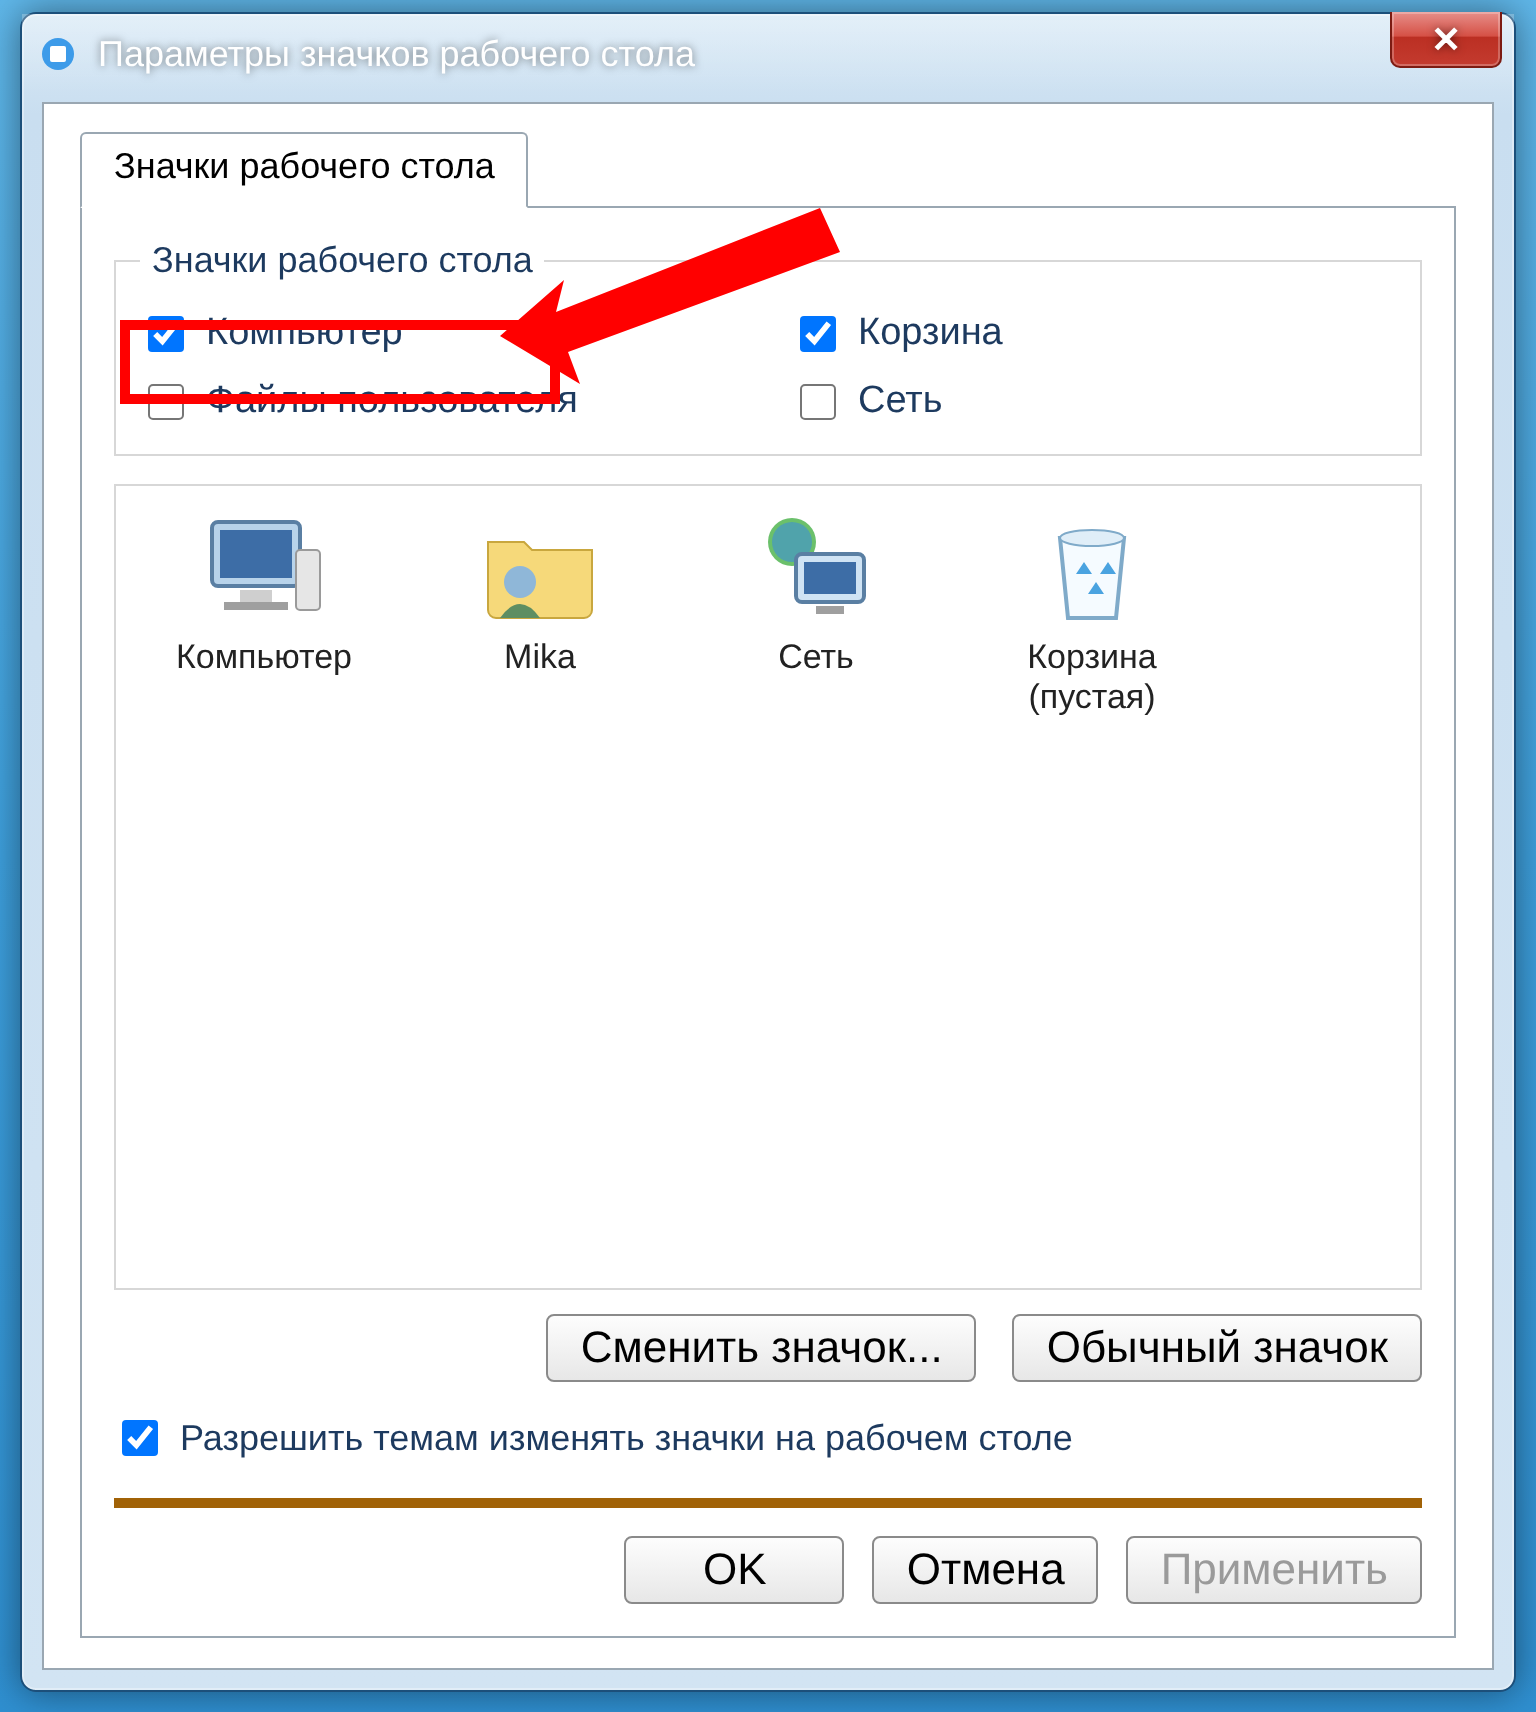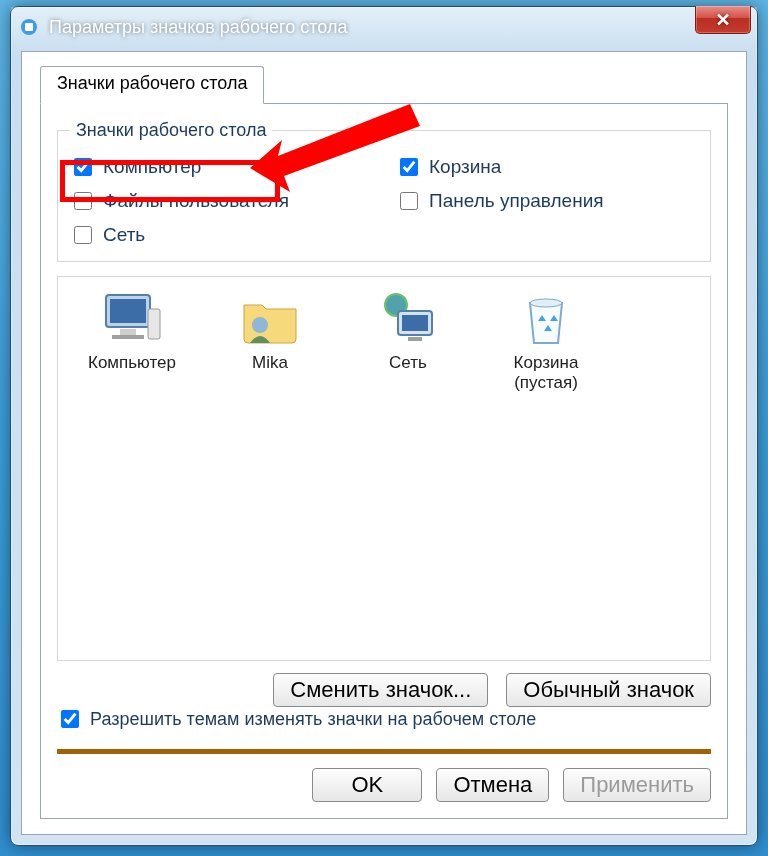--- a/index.html
+++ b/index.html
@@ -166,20 +166,21 @@
     cursor: pointer;
     padding: 0 16px;
   }
   button.win:disabled {
     color: #9a9a9a;
     cursor: default;
   }
   button.win.small { min-width: 110px; }
 
   .allow-row {
+    margin-top: 16px;
     display:flex;align-items:center;gap:8px;
     font-size: 18px;
     color: #1d3a5f;
   }
   .allow-row input { width:18px;height:18px; }
 
   .footer {
     border-top: 5px solid #a16207;
     margin-top: 18px;
     padding-top: 14px;
@@ -234,24 +235,20 @@
           <label class="chk">
             <input type="checkbox" checked="" style="">
             <span>Корзина</span>
           </label>
           <label class="chk">
             <input type="checkbox" style="">
             <span>Файлы пользователя</span>
           </label>
           <label class="chk">
             <input type="checkbox" style="">
-            <span>Панель управления</span>
-          </label>
-          <label class="chk">
-            <input type="checkbox" style="">
             <span>Сеть</span>
           </label>
         </div>
       </fieldset>
 
       <div class="icon-pane">
         <div class="desk-icon">
           <div class="glyph">
             <svg viewBox="0 0 64 56" width="64" height="56">
               <rect x="6" y="4" width="44" height="32" rx="3" fill="#b8d3ea" stroke="#5a7fa3" stroke-width="2"></rect>

